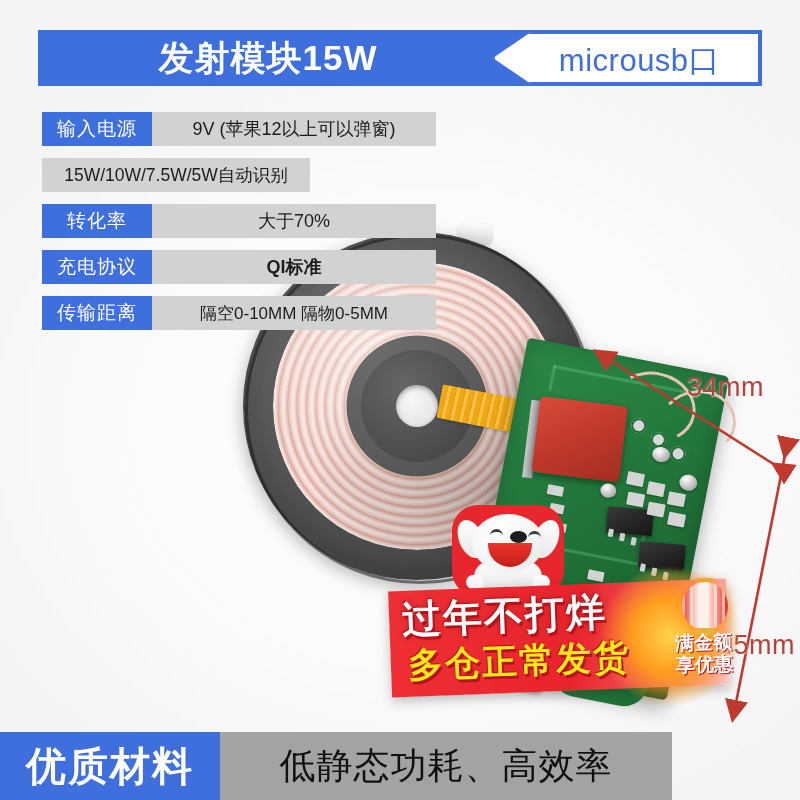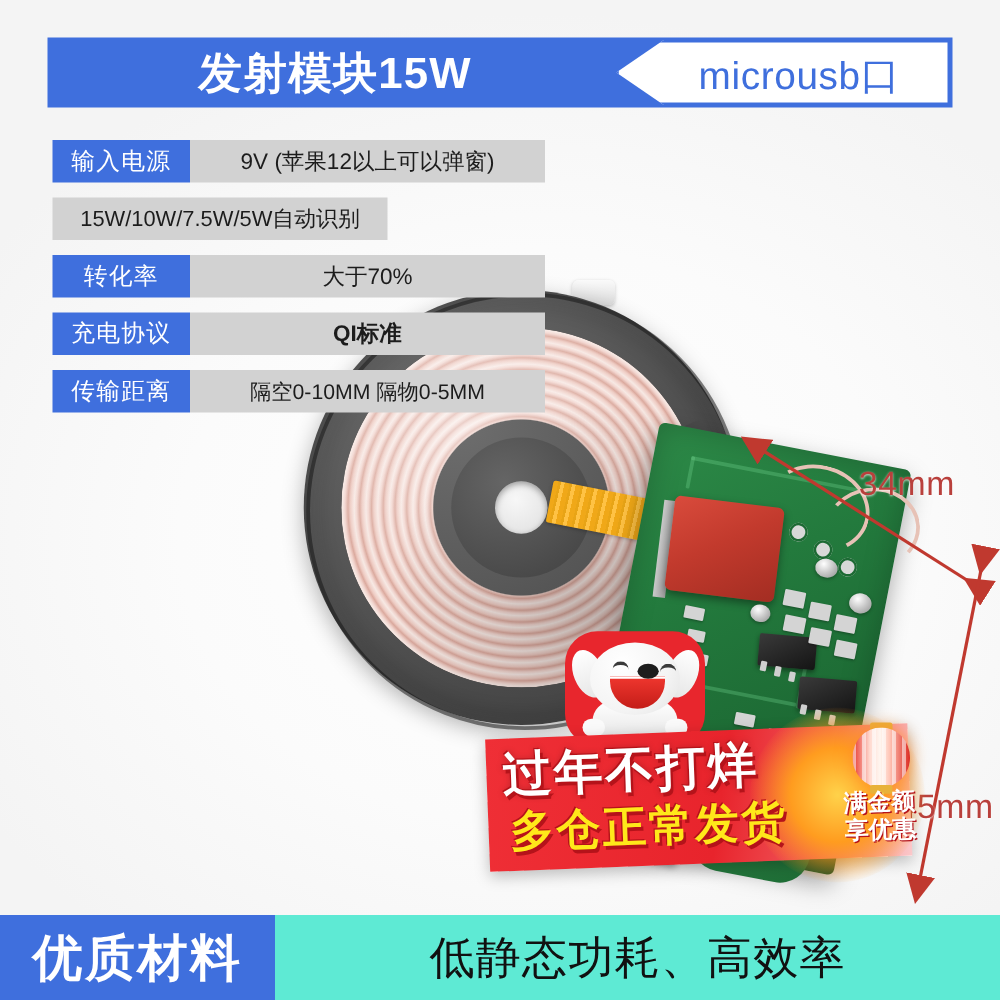--- a/index.html
+++ b/index.html
@@ -249,28 +249,28 @@
   .dog-eye.r{left:76px;top:26px;}
   .dog-body{
     position:absolute;left:22px;top:56px;width:68px;height:32px;border-radius:16px 16px 10px 10px;
     background:linear-gradient(180deg,#ffffff,#e4e4e4);
   }
   .dog-paw{position:absolute;width:18px;height:14px;border-radius:8px;background:#fafafa;}
   .dog-paw.l{left:14px;top:70px;}
   .dog-paw.r{left:80px;top:70px;}
 
   
-  .bottom{position:absolute;left:0;top:732px;width:800px;height:68px;display:flex;}
+  .bottom{position:absolute;left:0;top:732px;width:672px;height:68px;display:flex;}
   .bottom-key{
     width:220px;background:#3f6fdd;color:#ffffff;
     display:flex;align-items:center;justify-content:center;
     font-size:40px;font-weight:bold;letter-spacing:2px;
   }
   .bottom-val{
-    flex:1;background:#5eead4;color:#111111;
+    flex:1;background:#a3a3a3;color:#111111;
     display:flex;align-items:center;justify-content:center;
     font-size:36px;letter-spacing:1px;
   }
 </style>
 </head>
 <body>
 
 <div id="stage">
 
   <div class="photo">

